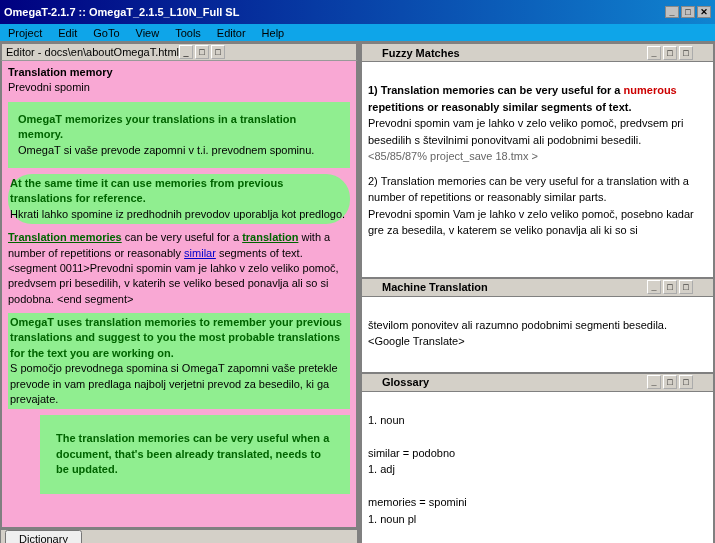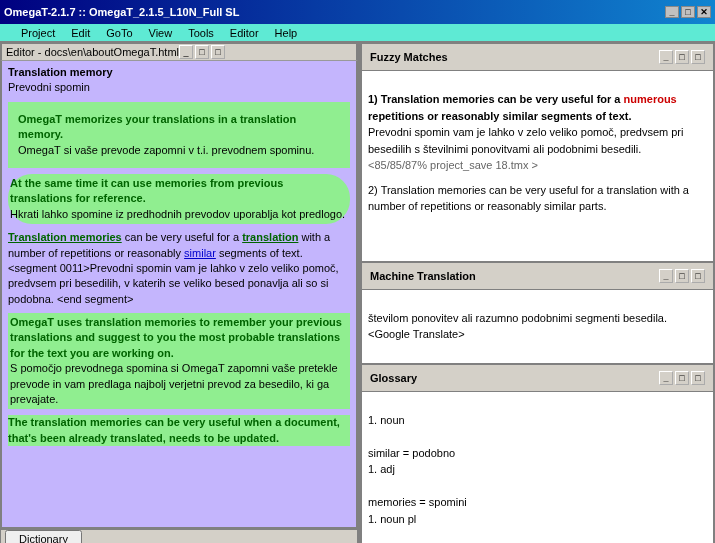--- a/index.html
+++ b/index.html
@@ -36,23 +36,23 @@
       font-size: 9px;
       display: flex;
       align-items: center;
       justify-content: center;
       cursor: pointer;
       color: black;
     }
 
     
     .menu-bar {
-      background: #5eead4;
+      background: #0ea5e9;
       border-bottom: 1px solid #808080;
-      padding: 2px 17px;
+      padding: 2px 4px;
       display: flex;
       gap: 8px;
       font-size: 11px;
       height: 18px;
       align-items: center;
     }
     .menu-item {
       padding: 1px 4px;
       cursor: pointer;
       color: black;
@@ -79,21 +79,21 @@
       border-bottom: 0;
       padding: 2px 4px;
       font-size: 11px;
       display: flex;
       align-items: center;
       justify-content: flex-start;
       height: 18px;
     }
 
     .editor-content {
-      background: #c4b5fd;
+      background: #f9a8d4;
       border: 2px solid #808080;
       border-top: 1px solid #999;
       flex: 1;
       overflow-y: auto;
       padding: 4px 6px;
       font-size: 11px;
       line-height: 1.4;
     }
 
     .editor-bottom-bar {
@@ -116,27 +116,27 @@
     .sub-panel {
       border: 2px solid #808080;
       background: white;
       display: flex;
       flex-direction: column;
     }
 
     .sub-panel-title {
       background: #d4d0c8;
       border-bottom: 1px solid #808080;
-      padding: 2px 8px;
+      padding: 2px 20px;
       font-size: 11px;
       font-weight: bold;
       display: flex;
       align-items: center;
       justify-content: space-between;
-      height: 27px;
+      height: 18px;
     }
 
     .sub-panel-content {
       overflow-y: auto;
       padding: 20px 6px;
       font-size: 11px;
       line-height: 1.5;
       flex: 1;
     }
 
@@ -237,21 +237,21 @@
       <p class="editor-para">
         <span class="underline-green">Translation memories</span><span> can be very useful for a </span><span class="underline-green">translation</span><span> with a number of repetitions or reasonably </span><span class="underline-blue">similar</span><span> segments of text.</span><br>
         <span class="segment-tag">&lt;segment 0011&gt;</span><span>Prevodni spomin vam je lahko v zelo veliko pomoč, predvsem pri besedilih, v katerih se veliko besed ponavlja ali so si podobna.</span> <span class="segment-tag">&lt;end segment&gt;</span>
       </p>
 
       <p class="editor-para" style="background:#90EE90; padding:2px;">
         <span class="bold-green">OmegaT uses translation memories to remember your previous translations and suggest to you the most probable translations for the text you are working on.</span><br>
         <span>S pomočjo prevodnega spomina si OmegaT zapomni vaše pretekle prevode in vam predlaga najbolj verjetni prevod za besedilo, ki ga prevajate.</span>
       </p>
 
-      <p class="editor-para" style="background:#90EE90; padding:0;">
+      <p class="editor-para" style="background:#90EE90; padding:16px;margin-left:32px;">
         <span class="bold-green">The translation memories can be very useful when a document, that's been already translated, needs to be updated.</span>
       </p>
 
     </div>
     <div class="editor-bottom-bar">
       <button style="font-size:11px;padding:1px 12px;">Dictionary</button>
     </div>
   </div>
 
   <div class="right-panel">
@@ -266,20 +266,21 @@
         </div>
       </div>
       <div class="sub-panel-content">
         <p style="margin-bottom:8px;">
           <span class="fuzzy-bold">1) Translation memories can be very useful for a </span><span style="color:#cc0000;font-weight:bold;">numerous</span><span class="fuzzy-bold"> repetitions or reasonably similar segments of text.</span><br>
           <span>Prevodni spomin vam je lahko v zelo veliko pomoč, predvsem pri besedilih s številnimi ponovitvami ali podobnimi besedili.</span><br>
           <span style="color:#666;">&lt;85/85/87% project_save 18.tmx &gt;</span>
         </p>
         <p style="margin-bottom:4px;">
           <span>2) Translation memories can be very useful for a translation with a number of repetitions or reasonably similar parts.</span><br>
+          <span>Prevodni spomin Vam je lahko v zelo veliko pomoč, posebno kadar gre za besedila, v katerem se veliko ponavlja ali ki so si</span>
         </p>
       </div>
     </div>
 
     <div class="sub-panel machine-panel">
       <div class="sub-panel-title">
         <span>Machine Translation</span>
         <div style="display:flex;gap:2px;">
           <div class="window-ctrl-btn">_</div>
           <div class="window-ctrl-btn">□</div>

